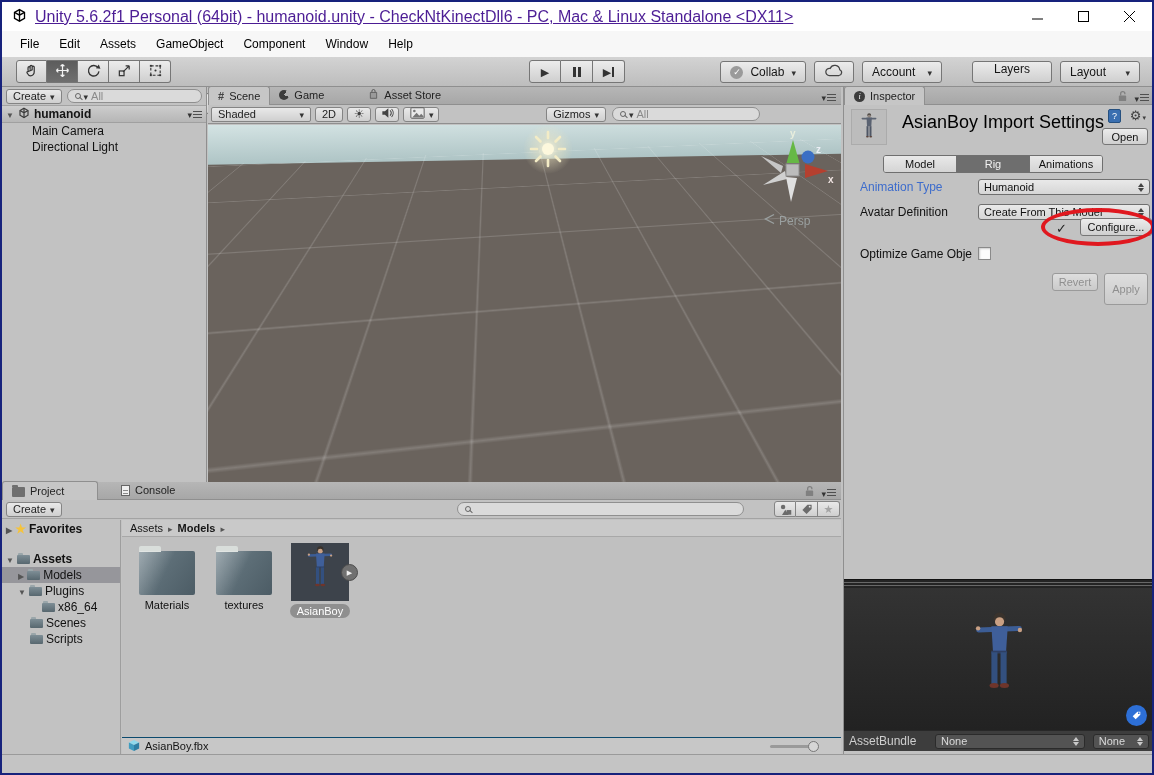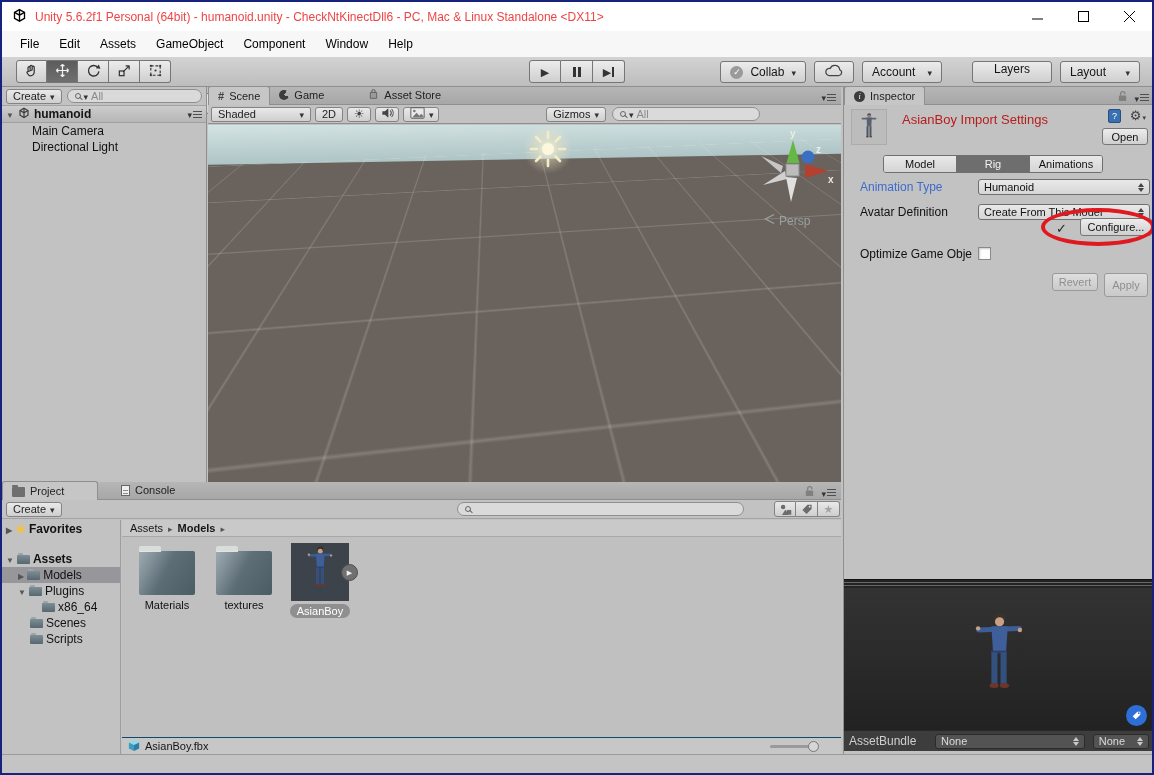--- a/index.html
+++ b/index.html
@@ -2,21 +2,21 @@
 <html><head>
 <meta charset="utf-8">
 <style>
   html,body{margin:0;padding:0;background:#6b6b6b;}
   *{box-sizing:border-box;}
   #window{position:relative;width:1154px;height:775px;border:2px solid #17227c;background:#c2c2c2;
           font-family:"Liberation Sans",sans-serif;font-size:12px;color:#151515;overflow:hidden;}
 
   
   .titlebar{position:absolute;left:0;right:0;top:0;height:29px;background:#fff;display:flex;align-items:center;padding-left:10px;gap:8px;}
-  .title-text{font-size:12px;color:#ef4444;white-space:nowrap;}
+  .title-text{font-size:16px;color:#4c1d95;white-space:nowrap;text-decoration:underline;}
   .win-controls{position:absolute;right:0;top:0;height:29px;display:flex;}
   .win-btn{width:46px;height:100%;display:flex;align-items:center;justify-content:center;}
 
   
   .menubar{position:absolute;top:29px;left:0;right:0;height:26px;background:#f7f7f7;display:flex;align-items:center;padding-left:8px;}
   .menu-item{padding:0 10px;font-size:12px;color:#000;}
 
   
   .toolbar{position:absolute;top:55px;left:0;right:0;height:30px;background:linear-gradient(#d3d3d3,#bdbdbd);border-bottom:1px solid #8f8f8f;}
   .tool-group{position:absolute;left:14px;top:3px;display:flex;}
@@ -85,21 +85,21 @@
       background-image:repeating-linear-gradient(0deg,rgba(255,255,255,.16) 0 1px,transparent 1px 56px),
                        repeating-linear-gradient(90deg,rgba(255,255,255,.16) 0 1px,transparent 1px 56px);
       transform:perspective(330px) rotateX(60deg) rotateZ(-5deg);transform-origin:50% 0;}
   .sun{position:absolute;left:314px;top:-2px;}
   .axis-gizmo{position:absolute;left:543px;top:2px;}
   .persp-label{position:absolute;left:556px;top:88px;display:flex;align-items:center;gap:4px;color:#9aa0a0;font-size:12px;}
 
   
   #inspector{left:841px;top:85px;width:311px;height:667px;border-left:1px solid #8f8f8f;}
   .insp-thumb{position:absolute;left:7px;top:22px;width:36px;height:36px;background:#bcbcbc;box-shadow:inset 0 0 0 1px #ababab;display:flex;align-items:flex-end;justify-content:center;}
-  .insp-title{position:absolute;left:58px;top:25px;font-size:13px;color:#b91c1c;}
+  .insp-title{position:absolute;left:58px;top:25px;font-size:18px;color:#000000;}
   .help-book{position:absolute;right:33px;top:22px;width:13px;height:14px;background:#3a6fb0;border:1px solid #26507f;border-radius:2px;color:#fff;font-size:9px;display:flex;align-items:center;justify-content:center;}
   .gear-wrap{position:absolute;right:8px;top:21px;display:flex;align-items:flex-end;gap:1px;color:#3f3f3f;}
   .i-gear::before{content:"⚙";font-size:13px;}
   .i-caret-sm::before{content:"▾";font-size:7px;color:#3f3f3f;}
   .btn{border:1px solid #767676;border-radius:3px;background:linear-gradient(#ececec,#cfcfcf);font-size:11px;
        display:flex;align-items:center;justify-content:center;color:#111;}
   .open-btn{position:absolute;right:6px;top:41px;width:46px;height:17px;}
   .seg-tabs{position:absolute;left:39px;top:68px;width:220px;height:18px;display:flex;border:1px solid #6f6f6f;border-radius:3px;overflow:hidden;background:#d9d9d9;}
   .seg{flex:1;display:flex;align-items:center;justify-content:center;font-size:11px;background:linear-gradient(#e9e9e9,#d4d4d4);border-left:1px solid #6f6f6f;color:#111;}
   .seg:first-child{border-left:none;}
@@ -108,21 +108,21 @@
   .insp-label.blue{color:#3d6ccc;}
   .field{position:absolute;left:134px;right:4px;height:16px;border:1px solid #6f6f6f;border-radius:3px;
          background:linear-gradient(#e9e9e9,#d6d6d6);display:flex;align-items:center;padding:0 5px;font-size:11px;color:#111;}
   .cfg-check{position:absolute;left:212px;top:134px;width:16px;font-size:13px;color:#222;}
   .cfg-btn{position:absolute;left:236px;top:131px;width:72px;height:18px;}
   .annotation-oval{position:absolute;left:197px;top:121px;width:114px;height:38px;border:4px solid #e0181f;border-radius:50%;pointer-events:none;z-index:6;}
   .checkbox{position:absolute;left:134px;top:160px;width:13px;height:13px;background:#fdfdfd;border:1px solid #8a8a8a;box-shadow:inset 1px 1px 2px rgba(0,0,0,.2);}
   .optimize-label{position:absolute;left:16px;top:160px;width:118px;overflow:hidden;white-space:nowrap;font-size:12px;color:#111;}
   .btn.disabled{color:#8f8f8f;background:linear-gradient(#dedede,#cacaca);border-color:#9a9a9a;}
   .revert-btn{position:absolute;right:56px;top:186px;width:46px;height:18px;}
-  .apply-btn{position:absolute;right:6px;top:186px;width:44px;height:24px;}
+  .apply-btn{position:absolute;right:6px;top:186px;width:44px;height:32px;}
   .preview-handle{position:absolute;left:0;right:0;top:492px;height:9px;background:#242424;border-top:1px solid #111;
       background-image:linear-gradient(#242424 2px,#686868 2px,#686868 3px,#242424 3px,#242424 5px,#686868 5px,#686868 6px,#242424 6px);}
   .preview{position:absolute;left:0;right:0;top:501px;height:142px;background:linear-gradient(#333333,#222222);}
   .preview .model{position:absolute;left:50%;top:24px;transform:translateX(-50%);}
   .tag-badge{position:absolute;right:7px;bottom:4px;width:21px;height:21px;border-radius:50%;background:#2d6fd6;display:flex;align-items:center;justify-content:center;}
   .ab-bar{position:absolute;left:0;right:0;top:643px;height:21px;background:#3d3d3d;border-top:1px solid #282828;display:flex;align-items:center;padding:0 5px;gap:8px;}
   .ab-label{color:#cfcfcf;font-size:12px;width:78px;flex:none;}
   .ab-dd{height:15px;background:#535353;border:1px solid #2b2b2b;border-radius:3px;color:#dadada;font-size:11px;display:flex;align-items:center;padding:0 5px;gap:4px;}
   .ab-dd .updown .u{border-bottom-color:#c9c9c9;}
   .ab-dd .updown .d{border-top-color:#c9c9c9;}

